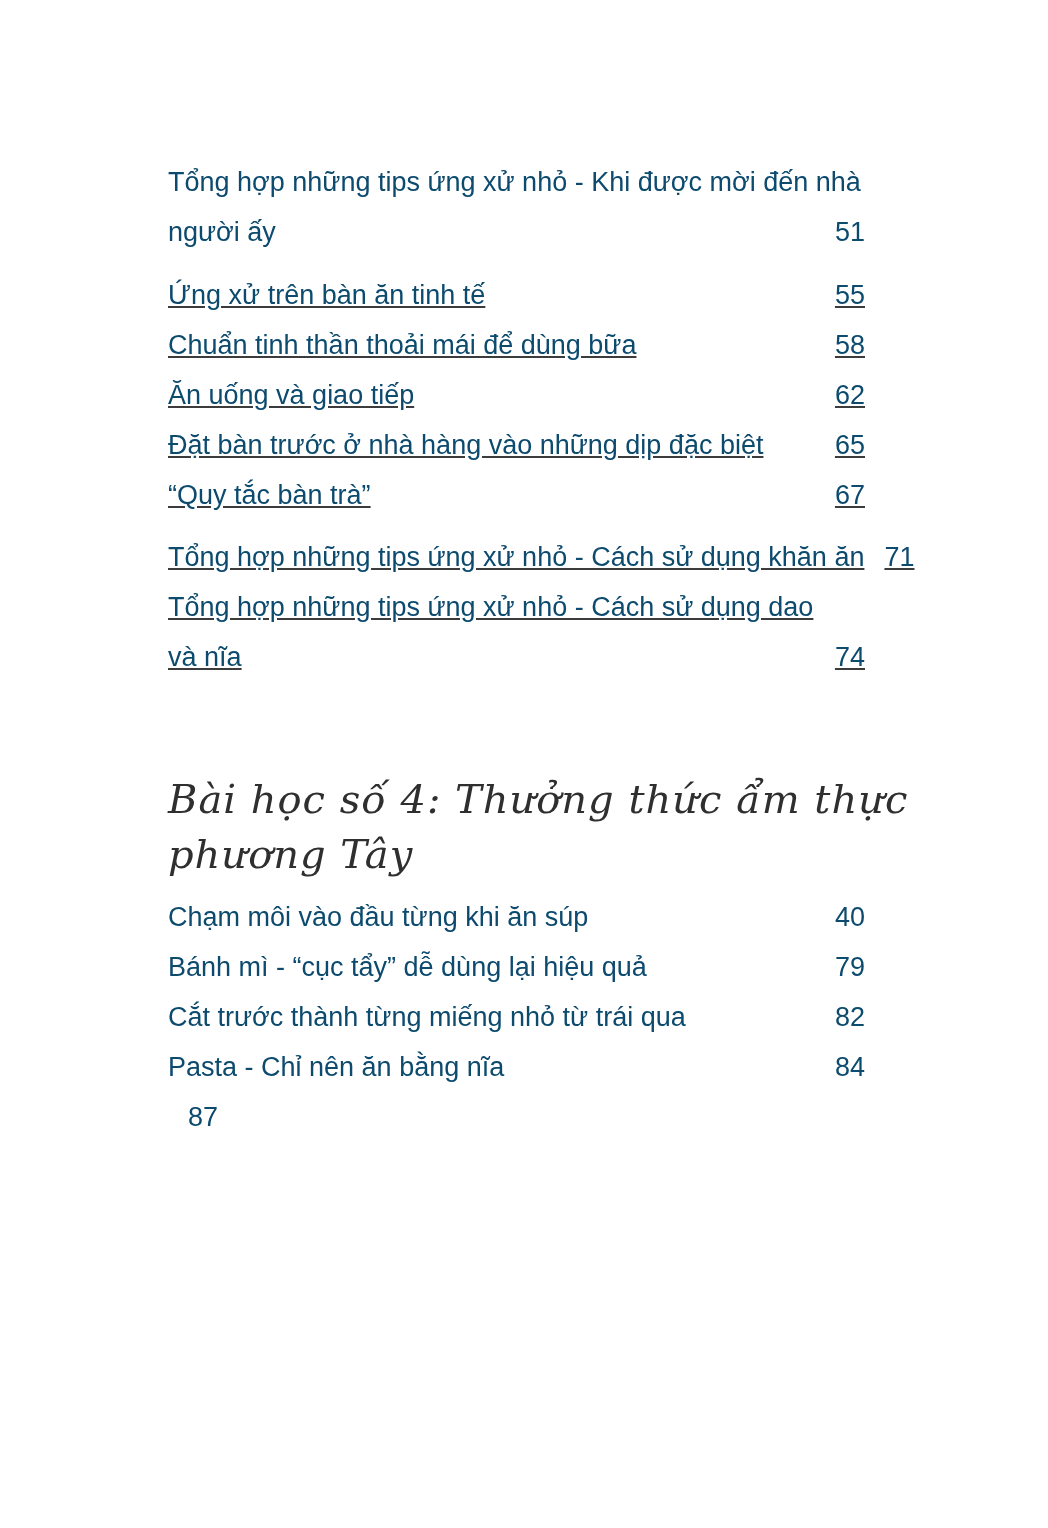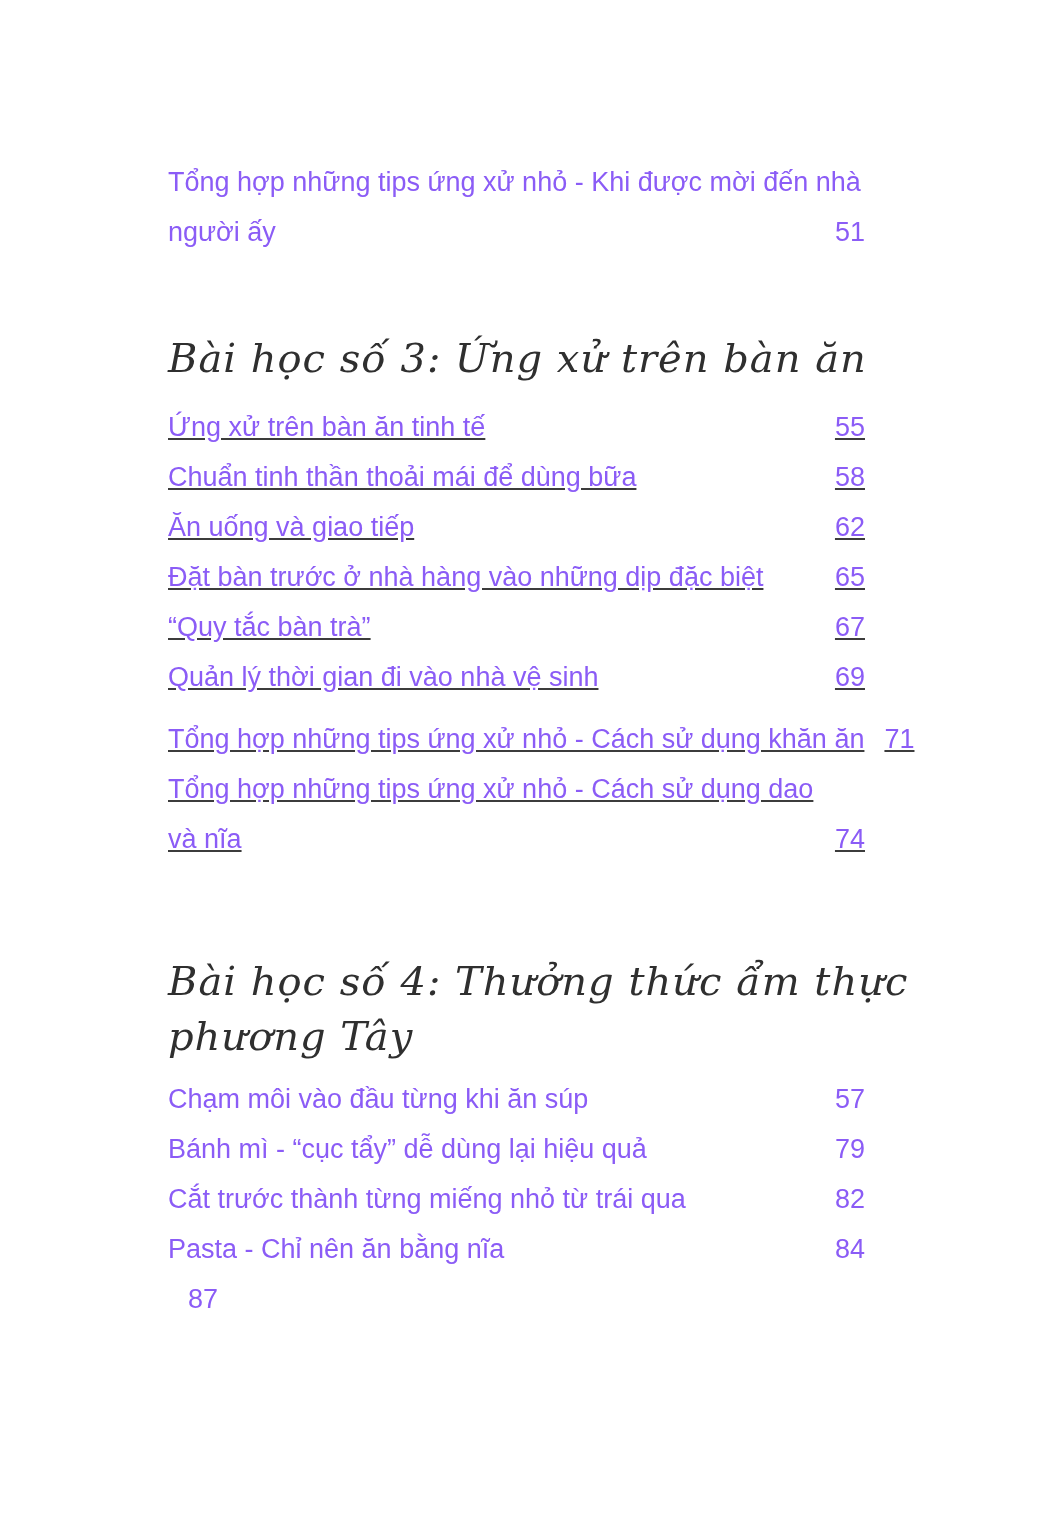--- a/index.html
+++ b/index.html
@@ -25,21 +25,21 @@
     color: #3c3c3c;
   }
   .row {
     display: flex;
     justify-content: space-between;
     align-items: baseline;
     height: 50px;
     line-height: 50px;
     font-size: 27px;
     white-space: nowrap;
-    color: #8b5cf6;
+    color: #0c4a6e;
   }
   .row .t {
     overflow: visible;
   }
   .row .p {
     margin-left: 20px;
     text-align: right;
   }
   .heading {
     font-family: "DejaVu Serif", serif;
@@ -64,21 +64,20 @@
   <div class="toc">
 
     <div class="row">
       <span class="t">Tổng hợp những tips ứng xử nhỏ - Khi được mời đến nhà</span>
     </div>
     <div class="row">
       <span class="t">người ấy</span>
       <span class="p">51</span>
     </div>
 
-    <div class="heading h3">Bài học số 3: Ứng xử trên bàn ăn</div>
 
     <div class="entries3">
       <div class="row">
         <span class="t">Ứng xử trên bàn ăn tinh tế</span>
         <span class="p">55</span>
       </div>
       <div class="row">
         <span class="t">Chuẩn tinh thần thoải mái để dùng bữa</span>
         <span class="p">58</span>
       </div>
@@ -86,24 +85,20 @@
         <span class="t">Ăn uống và giao tiếp</span>
         <span class="p">62</span>
       </div>
       <div class="row">
         <span class="t">Đặt bàn trước ở nhà hàng vào những dịp đặc biệt</span>
         <span class="p">65</span>
       </div>
       <div class="row">
         <span class="t">“Quy tắc bàn trà”</span>
         <span class="p">67</span>
-      </div>
-      <div class="row">
-        <span class="t">Quản lý thời gian đi vào nhà vệ sinh</span>
-        <span class="p">69</span>
       </div>
       <div class="row gap-before">
         <span class="t">Tổng hợp những tips ứng xử nhỏ - Cách sử dụng khăn ăn</span>
         <span class="p">71</span>
       </div>
 
       <div class="row">
         <span class="t">Tổng hợp những tips ứng xử nhỏ - Cách sử dụng dao</span>
       </div>
       <div class="row">
@@ -113,21 +108,21 @@
     </div>
 
     <div class="heading h4">
       <div>Bài học số 4: Thưởng thức ẩm thực</div>
       <div>phương Tây</div>
     </div>
 
     <div class="entries4">
       <div class="row">
         <span class="t">Chạm môi vào đầu từng khi ăn súp</span>
-        <span class="p">57</span>
+        <span class="p">40</span>
       </div>
       <div class="row">
         <span class="t">Bánh mì - “cục tẩy” dễ dùng lại hiệu quả</span>
         <span class="p">79</span>
       </div>
       <div class="row">
         <span class="t">Cắt trước thành từng miếng nhỏ từ trái qua</span>
         <span class="p">82</span>
       </div>
       <div class="row">

